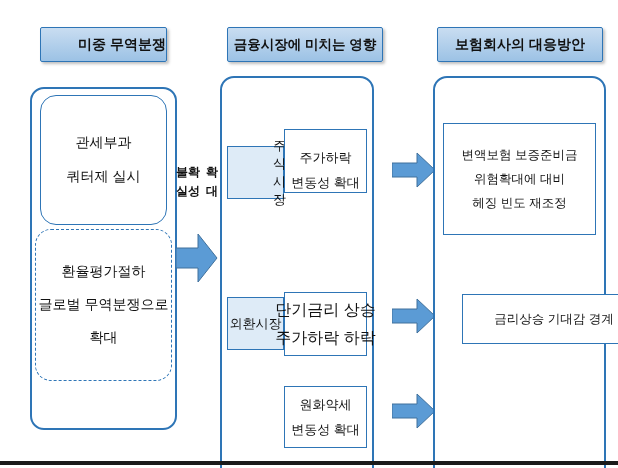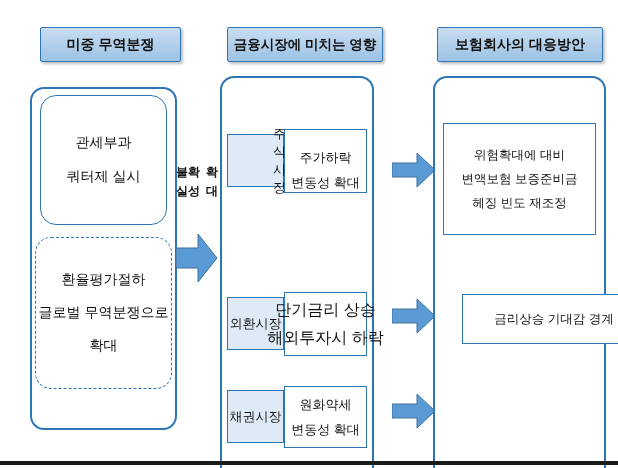--- a/index.html
+++ b/index.html
@@ -66,32 +66,32 @@
     text-align: center;
   }
   .bottom-line { background: #1a1a1a; }
   svg { display: block; }
 </style>
 </head>
 <body>
 
 <div class="canvas">
 
-  <div class="abs header-box" style="left:40px; top:27px; width:141px; height:35px;">
+  <div class="abs header-box" style="left:40px; top:27px; width:127px; height:35px;justify-content:flex-end;">
     <span>미중 무역분쟁</span>
   </div>
 
   <div class="abs outer-container" style="left:30px; top:87px; width:147px; height:343px;"></div>
 
   <div class="abs round-box" style="left:40px; top:95px; width:127px; height:130px; padding:22px 4px;">
     <span class="line">관세부과</span>
     <span class="line">쿼터제 실시</span>
   </div>
 
-  <div class="abs round-box dashed" style="left:35px; top:237px; width:137px; height:152px; padding:18px 4px;">
+  <div class="abs round-box dashed" style="left:35px; top:229px; width:137px; height:152px; padding:18px 4px;">
     <span class="line">환율평가절하</span>
     <span class="line">글로벌 무역분쟁으로</span>
     <span class="line">확대</span>
   </div>
 
   <div class="abs connector-label" style="left:172px; top:163px; width:48px;">
     <span>불확실성</span>
     <span>확대</span>
   </div>
 
@@ -100,39 +100,36 @@
       <polygon points="0,15 22,15 22,1 41,25 22,49 22,35 0,35" stroke="#41719c" stroke-width="1" fill="#5b9bd5"></polygon>
     </svg>
   </div>
 
   <div class="abs header-box" style="left:227px; top:27px; width:156px; height:35px; font-size:13.5px;">
     <span>금융시장에 미치는 영향</span>
   </div>
 
   <div class="abs outer-container" style="left:220px; top:76px; width:154px; height:400px; border-bottom-left-radius:0; border-bottom-right-radius:0;"></div>
 
-  <div class="abs label-box" style="left:227px; top:134px; width:57px; height:53px;padding-left:48px;">
+  <div class="abs label-box" style="left:227px; top:146px; width:57px; height:53px;padding-left:48px;">
     <span>주식시장</span>
   </div>
   <div class="abs content-box" style="left:284px; top:129px; width:83px; height:64px;justify-content:flex-end;">
     <span class="line">주가하락</span>
     <span class="line">변동성 확대</span>
   </div>
 
   <div class="abs label-box" style="left:227px; top:297px; width:57px; height:53px;">
     <span>외환시장</span>
   </div>
   <div class="abs content-box" style="left:284px; top:292px; width:83px; height:64px; font-size:16px;">
     <span class="line">단기금리 상승</span>
-    <span class="line">해외투자시 하락</span>
+    <span class="line">주가하락 하락</span>
   </div>
 
-  <div class="abs label-box" style="left:227px; top:390px; width:57px; height:53px;">
-    <span>채권시장</span>
-  </div>
   <div class="abs content-box" style="left:284px; top:386px; width:83px; height:62px;">
     <span class="line">원화약세</span>
     <span class="line">변동성 확대</span>
   </div>
 
   <div class="abs" style="left:392px; top:152px; width:44px; height:36px;">
     <svg width="44" height="36" viewBox="0 0 44 36">
       <polygon points="0,11 25,11 25,1 43,18 25,35 25,25 0,25" stroke="#41719c" stroke-width="1" fill="#5b9bd5"></polygon>
     </svg>
   </div>
@@ -147,22 +144,22 @@
     </svg>
   </div>
 
   <div class="abs header-box" style="left:437px; top:27px; width:166px; height:35px;">
     <span>보험회사의 대응방안</span>
   </div>
 
   <div class="abs outer-container" style="left:433px; top:76px; width:173px; height:400px; border-bottom-left-radius:0; border-bottom-right-radius:0;"></div>
 
   <div class="abs resp-box" style="left:443px; top:123px; width:153px; height:112px;">
+    <span class="line">변액보험 보증준비금</span>
     <span class="line">위험확대에 대비</span>
-    <span class="line">변액보험 보증준비금</span>
     <span class="line">헤징 빈도 재조정</span>
   </div>
 
   <div class="abs resp-box" style="left:462px; top:294px; width:184px; height:50px;">
     <span class="line">금리상승 기대감 경계</span>
   </div>
 
 
   <div class="abs bottom-line" style="left:0; top:461px; width:618px; height:4px;"></div>
 

